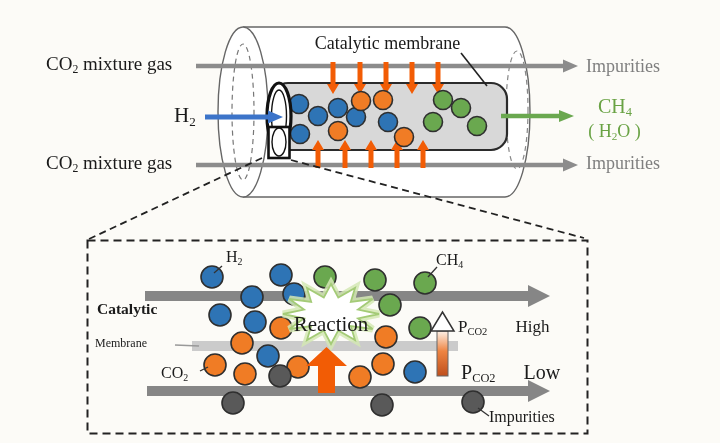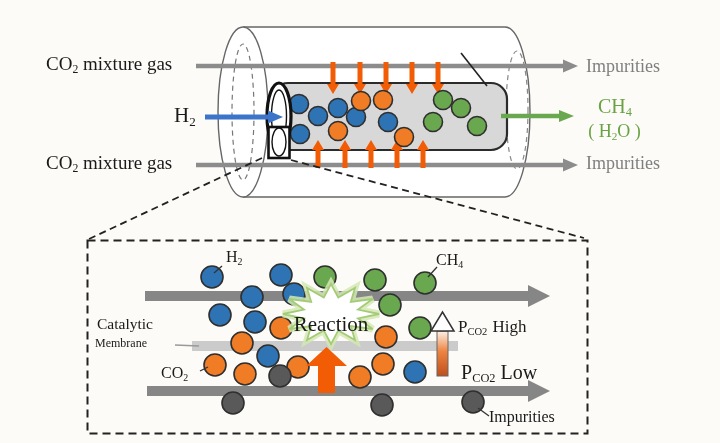--- a/index.html
+++ b/index.html
@@ -5,21 +5,21 @@
   html,body{margin:0;padding:0;}
   body{width:720px;height:443px;background:#fcfbf7;font-family:"Liberation Serif", serif;}
   .stage{position:relative;width:720px;height:443px;overflow:hidden;}
   svg{position:absolute;left:0;top:0;}
   .lbl{position:absolute;line-height:1.1;white-space:nowrap;color:#1a1a1a;}
   .sub{font-size:0.62em;position:relative;top:0.28em;}
   .b{font-weight:normal;}
   .ctr{text-align:center;}
   .gray{color:#7f7f7f;}
   .green{color:#69a244;}
-  .pword{margin-left:5px;text-align:right;}
+  .pword{margin-left:28px;text-align:right;}
 </style>
 </head>
 <body>
 
 <div class="stage">
 <svg width="720" height="443" viewBox="0 0 720 443">
   <defs>
     <linearGradient id="pgrad" x1="0" y1="0" x2="0" y2="1">
       <stop offset="0" stop-color="#fdf1e7"></stop>
       <stop offset="0.45" stop-color="#ee8442"></stop>
@@ -164,27 +164,28 @@
     <line x1="437" y1="267" x2="428" y2="277"></line>
     <line x1="175" y1="345" x2="199" y2="346" stroke="#999" stroke-width="1.6"></line>
     <line x1="200" y1="371" x2="208" y2="367"></line>
     <line x1="478" y1="408" x2="489" y2="416"></line>
   </g>
 </svg>
 
 <div class="lbl b" style="left:46px;top:54px;font-size:19px;"><span>CO</span><span class="sub">2</span><span> mixture gas</span></div>
 <div class="lbl b" style="left:46px;top:153px;font-size:19px;"><span>CO</span><span class="sub">2</span><span> mixture gas</span></div>
 <div class="lbl b" style="left:174px;top:104px;font-size:21px;"><span>H</span><span class="sub">2</span></div>
+<div class="lbl ctr" style="left:300px;top:34px;width:175px;font-size:18px;"><span>Catalytic membrane</span></div>
 <div class="lbl gray" style="left:586px;top:57px;font-size:18px;"><span>Impurities</span></div>
 <div class="lbl gray" style="left:586px;top:154px;font-size:18px;"><span>Impurities</span></div>
 <div class="lbl b green ctr" style="left:580px;top:95px;width:70px;font-size:20px;"><span>CH</span><span class="sub">4</span></div>
 <div class="lbl b green ctr" style="left:572px;top:122px;width:85px;font-size:18px;"><span>( H</span><span class="sub">2</span><span>O )</span></div>
 
 <div class="lbl" style="left:226px;top:248px;font-size:16px;"><span>H</span><span class="sub">2</span></div>
 <div class="lbl" style="left:436px;top:251px;font-size:16px;"><span>CH</span><span class="sub">4</span></div>
-<div class="lbl" style="left:97px;top:315px;font-size:15.5px;"><span>Catalytic</span></div>
+<div class="lbl" style="left:97px;top:300px;font-size:15.5px;font-weight:bold;"><span>Catalytic</span></div>
 <div class="lbl" style="left:95px;top:337px;font-size:12px;"><span>Membrane</span></div>
 <div class="lbl" style="left:161px;top:364px;font-size:16px;"><span>CO</span><span class="sub">2</span></div>
 <div class="lbl b ctr" style="left:286px;top:313px;width:90px;font-size:21px;"><span>Reaction</span></div>
 <div class="lbl b" style="left:458px;top:318px;font-size:17px;"><span>P</span><span class="sub">CO2</span><span class="pword">High</span></div>
 <div class="lbl" style="left:461px;top:361px;font-size:20px;"><span>P</span><span class="sub">CO2</span><span class="pword">Low</span></div>
 <div class="lbl" style="left:489px;top:408px;font-size:16px;"><span>Impurities</span></div>
 </div>
 
 </body></html>

